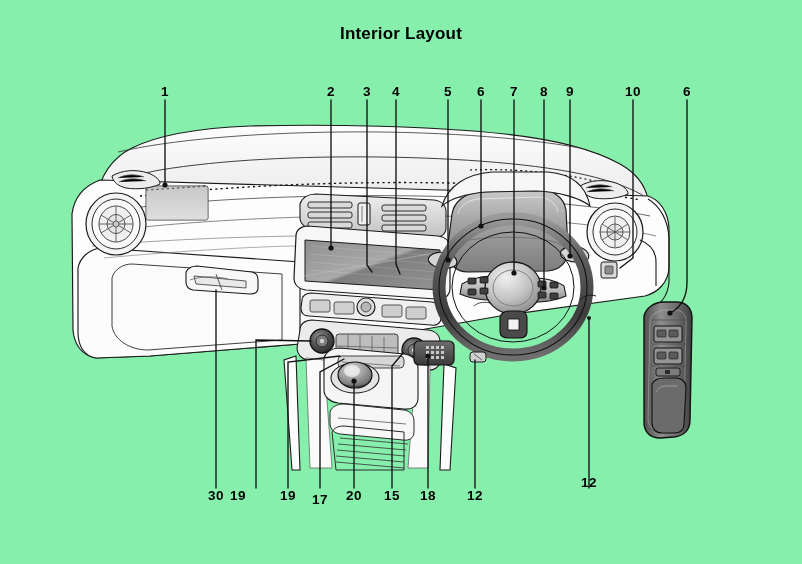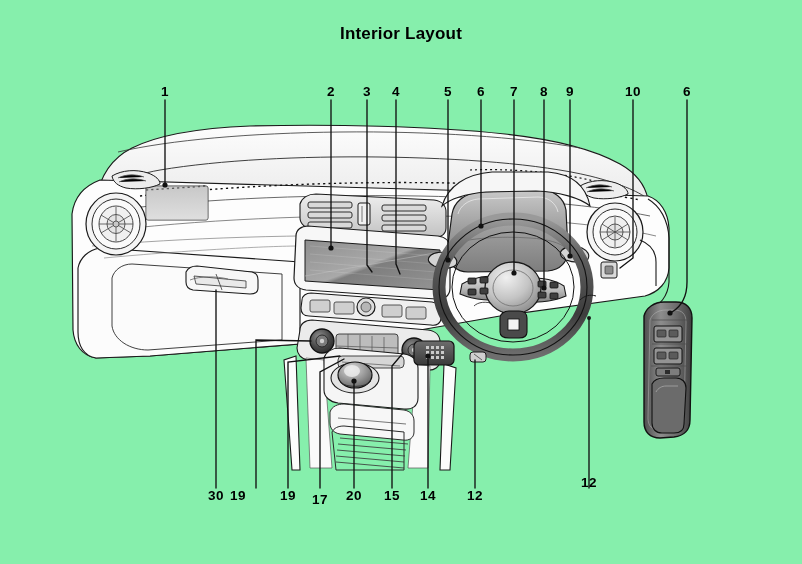--- a/index.html
+++ b/index.html
@@ -470,21 +470,21 @@
     <div class="callout-label" style="left:448px; top:84px;">5</div>
     <div class="callout-label" style="left:481px; top:84px;">6</div>
     <div class="callout-label" style="left:514px; top:84px;">7</div>
     <div class="callout-label" style="left:544px; top:84px;">8</div>
     <div class="callout-label" style="left:570px; top:84px;">9</div>
     <div class="callout-label" style="left:633px; top:84px;">10</div>
     <div class="callout-label" style="left:687px; top:84px;">6</div>
 
     <div class="callout-label" style="left:589px; top:475px;">12</div>
     <div class="callout-label" style="left:475px; top:488px;">12</div>
-    <div class="callout-label" style="left:428px; top:488px;">14</div>
+    <div class="callout-label" style="left:428px; top:488px;">18</div>
     <div class="callout-label" style="left:392px; top:488px;">15</div>
     <div class="callout-label" style="left:354px; top:488px;">20</div>
     <div class="callout-label" style="left:320px; top:492px;">17</div>
     <div class="callout-label" style="left:288px; top:488px;">19</div>
     <div class="callout-label" style="left:238px; top:488px;">19</div>
     <div class="callout-label" style="left:216px; top:488px;">30</div>
   </div>
 
 </div>
 

